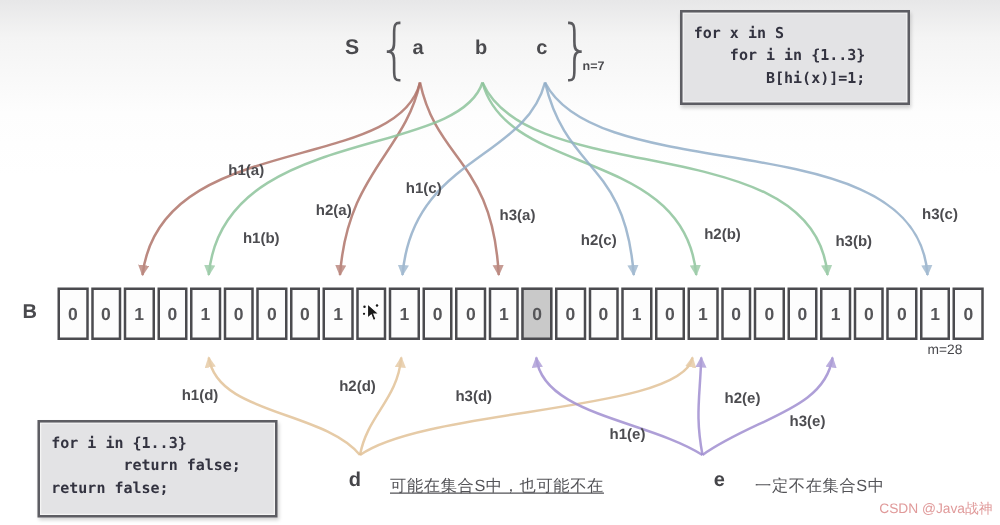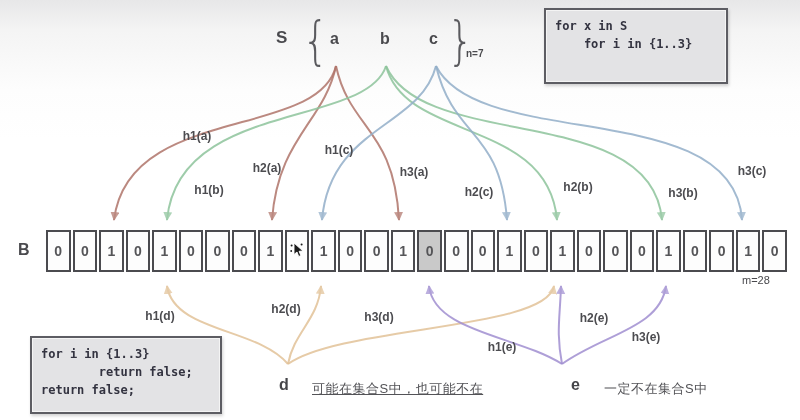--- a/index.html
+++ b/index.html
@@ -98,20 +98,21 @@
   <div class="brace open">{</div>
   <div class="set-el el-a">a</div>
   <div class="set-el el-b">b</div>
   <div class="set-el el-c">c</div>
   <div class="brace close">}</div>
   <div class="set-size">n=7</div>
 
   <div class="code-box insert">
     <div class="code-line">for x in S</div>
     <div class="code-line">    for i in {1..3}</div>
+    <div class="code-line">        B[hi(x)]=1;</div>
   </div>
 
   <div class="code-box query">
     <div class="code-line">for i in {1..3}</div>
     <div class="code-line">        return false;</div>
     <div class="code-line">return false;</div>
   </div>
 
   <div class="array-label">B</div>
   <div class="bit-array" id="bit-cells">
@@ -223,13 +224,14 @@
   <div class="hlabel" style="left:379px;top:317px">h3(d)</div>
   <div class="hlabel" style="left:502px;top:347px">h1(e)</div>
   <div class="hlabel" style="left:594px;top:318px">h2(e)</div>
   <div class="hlabel" style="left:646px;top:337px">h3(e)</div>
 
   <div class="qletter d">d</div>
   <div class="qcaption d">可能在集合S中，也可能不在</div>
   <div class="qletter e">e</div>
   <div class="qcaption e">一定不在集合S中</div>
 
+  <div class="watermark">CSDN @Java战神</div>
 </div>
 
 </body></html>

